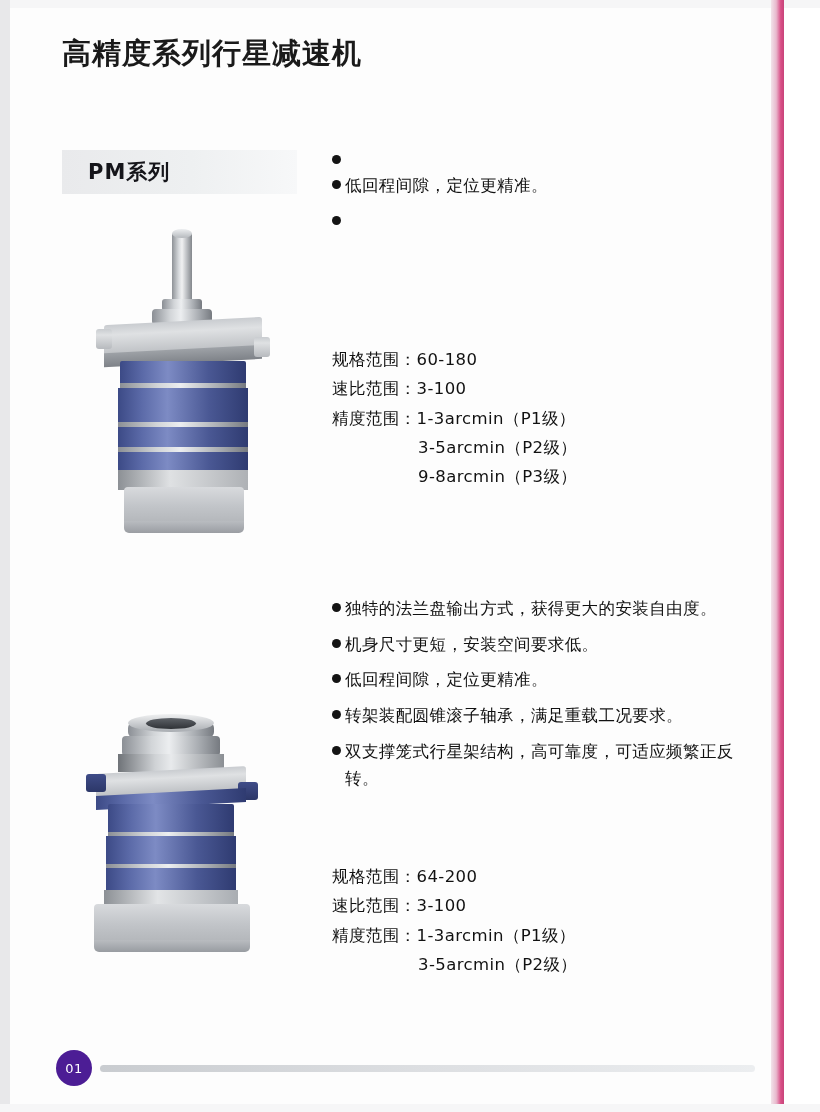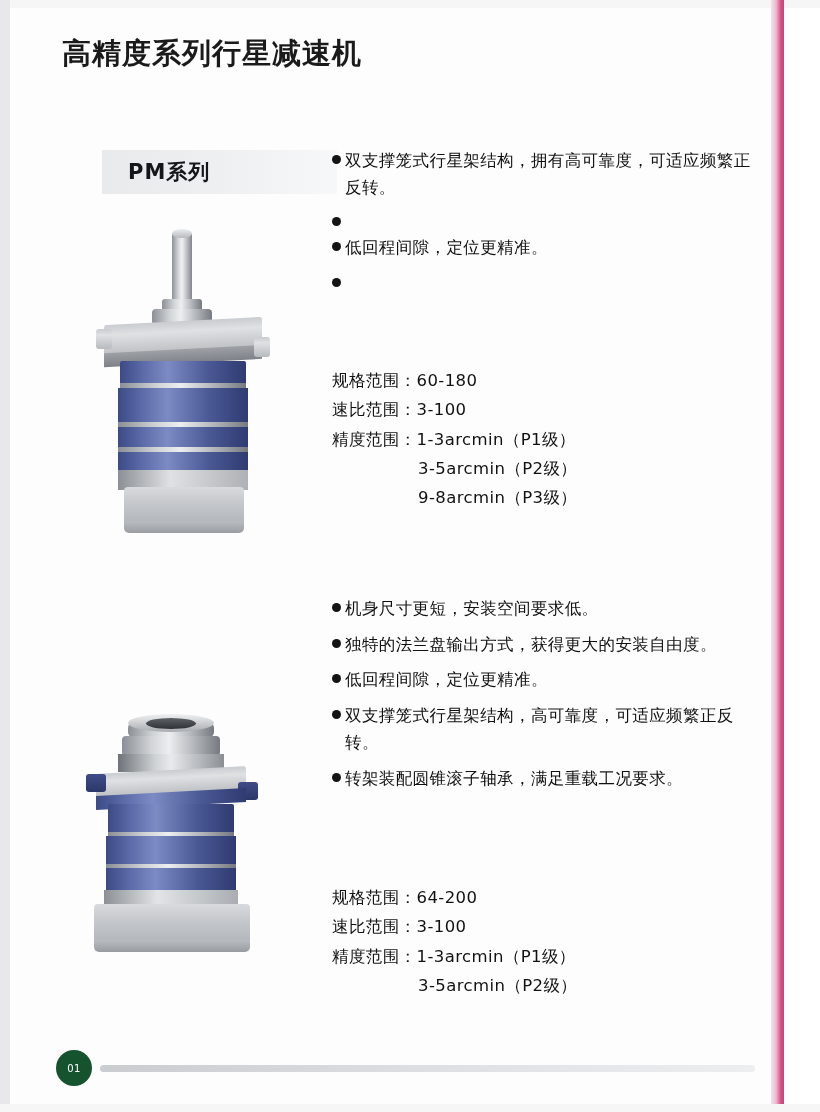--- a/index.html
+++ b/index.html
@@ -93,21 +93,20 @@
     letter-spacing: 0.4px;
   }
 
   .specs {
     position: absolute;
     width: 420px;
     font-size: 16.5px;
     line-height: 1.78;
     color: #111;
     letter-spacing: 0.4px;
-    margin-top: 21px;
   }
   .specs .row { white-space: pre; }
   .specs .indent { padding-left: 86px; }
 
   
   .prod { position: absolute; }
 
   
   .base {
     position: absolute;
@@ -138,48 +137,44 @@
     left: 100px; bottom: 40px;
     width: 655px; height: 7px;
     border-radius: 4px;
     background: linear-gradient(to right, #c9ccd0 0%, #dddfe2 50%, #eceef0 100%);
   }
   .page-num {
     position: absolute;
     left: 56px; bottom: 26px;
     width: 36px; height: 36px;
     border-radius: 50%;
-    background: #14532d;
+    background: #4c1d95;
     color: #fff;
-    font-size: 10px;
+    font-size: 13px;
     display: flex; align-items: center; justify-content: center;
     letter-spacing: 0.5px;
   }
 </style>
 </head>
 <body>
 
 <div class="page">
 
   <div class="edge-top"></div>
   <div class="edge-left"></div>
   <div class="edge-right"></div>
   <div class="edge-bottom"></div>
 
   <h1 class="title">高精度系列行星减速机</h1>
 
-  <div class="sec-label" style="left:62px; top:150px;margin-left:40px;">
+  <div class="sec-label" style="left:62px; top:150px;">
     <span>PM系列</span>
   </div>
 
   <div class="bullets" style="left:332px; top:148px;">
-    <div class="bullet">
-      <div class="dot"></div>
-      <div class="txt">双支撑笼式行星架结构，拥有高可靠度，可适应频繁正反转。</div>
-    </div>
     <div class="bullet">
       <div class="dot"></div>
     </div>
     <div class="bullet">
       <div class="dot"></div>
       <div class="txt">低回程间隙，定位更精准。</div>
     </div>
     <div class="bullet">
       <div class="dot"></div>
     </div>
@@ -225,37 +220,37 @@
     <div class="base" style="left:46px; top:262px; width:120px; height:42px;
          border-radius:4px 4px 6px 6px;"></div>
     <div class="base" style="left:46px; top:296px; width:120px; height:12px;
          background:linear-gradient(to bottom,#b9bcc0,#9a9da2); border-radius:0 0 5px 5px;"></div>
   </div>
 
 
   <div class="bullets" style="left:332px; top:596px;">
     <div class="bullet">
       <div class="dot"></div>
+      <div class="txt">独特的法兰盘输出方式，获得更大的安装自由度。</div>
+    </div>
+    <div class="bullet">
+      <div class="dot"></div>
       <div class="txt">机身尺寸更短，安装空间要求低。</div>
     </div>
     <div class="bullet">
       <div class="dot"></div>
-      <div class="txt">独特的法兰盘输出方式，获得更大的安装自由度。</div>
-    </div>
-    <div class="bullet">
-      <div class="dot"></div>
       <div class="txt">低回程间隙，定位更精准。</div>
     </div>
     <div class="bullet">
       <div class="dot"></div>
+      <div class="txt">转架装配圆锥滚子轴承，满足重载工况要求。</div>
+    </div>
+    <div class="bullet">
+      <div class="dot"></div>
       <div class="txt">双支撑笼式行星架结构，高可靠度，可适应频繁正反转。</div>
-    </div>
-    <div class="bullet">
-      <div class="dot"></div>
-      <div class="txt">转架装配圆锥滚子轴承，满足重载工况要求。</div>
     </div>
   </div>
 
   <div class="specs" style="left:332px; top:862px;">
     <div class="row">规格范围：64-200</div>
     <div class="row">速比范围：3-100</div>
     <div class="row">精度范围：1-3arcmin（P1级）</div>
     <div class="row indent">3-5arcmin（P2级）</div>
   </div>
 

